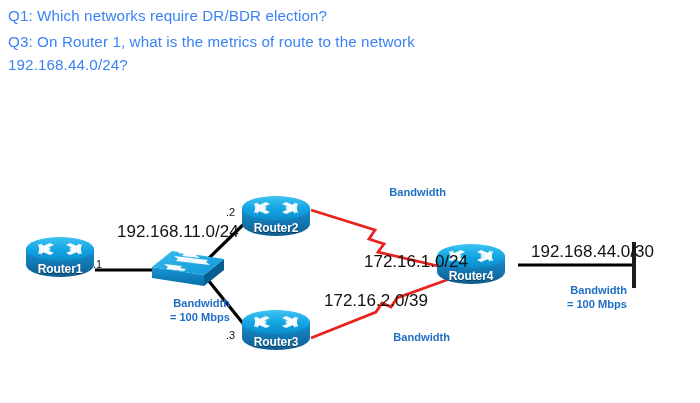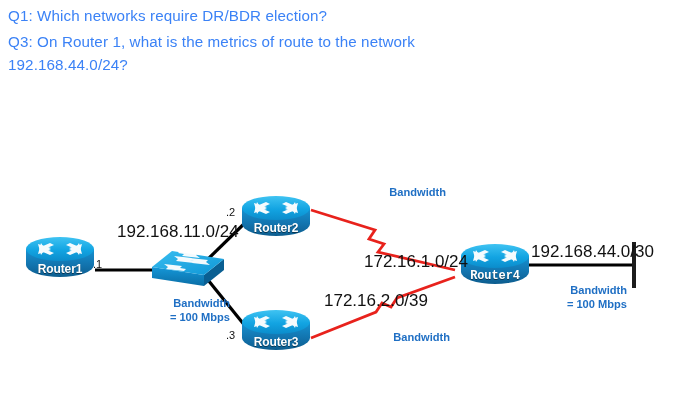--- a/index.html
+++ b/index.html
@@ -218,21 +218,21 @@
       <g fill="#ffffff" opacity="0.96">
         <path d="M14,9 L27,13 L23,15 L30,18 L26,20 L19,17 L17,20 Z"></path>
         <path d="M58,19 L45,15 L49,13 L42,10 L46,8 L53,11 L55,8 Z"></path>
         <path d="M14,19 L27,15 L23,13 L30,10 L26,8 L19,11 L17,8 Z"></path>
         <path d="M58,9 L45,13 L49,15 L42,18 L46,20 L53,17 L55,20 Z"></path>
       </g>
     </svg>
     <div class="router-label">Router3</div>
   </div>
 
-  <div class="node router" style="left:459px; top:82px;font-family:Liberation Mono, monospace;">
+  <div class="node router" style="left:435px; top:82px;">
     <svg class="router-svg" width="72" height="46" viewBox="0 0 72 46">
       <path d="M2,14 L2,30 A34,12 0 0 0 70,30 L70,14 Z" fill="url(#rside1)"></path>
       <ellipse cx="36" cy="14" rx="34" ry="12" fill="url(#rtop1)"></ellipse>
       <g fill="#ffffff" opacity="0.96">
         <path d="M14,9 L27,13 L23,15 L30,18 L26,20 L19,17 L17,20 Z"></path>
         <path d="M58,19 L45,15 L49,13 L42,10 L46,8 L53,11 L55,8 Z"></path>
         <path d="M14,19 L27,15 L23,13 L30,10 L26,8 L19,11 L17,8 Z"></path>
         <path d="M58,9 L45,13 L49,15 L42,18 L46,20 L53,17 L55,20 Z"></path>
       </g>
     </svg>

